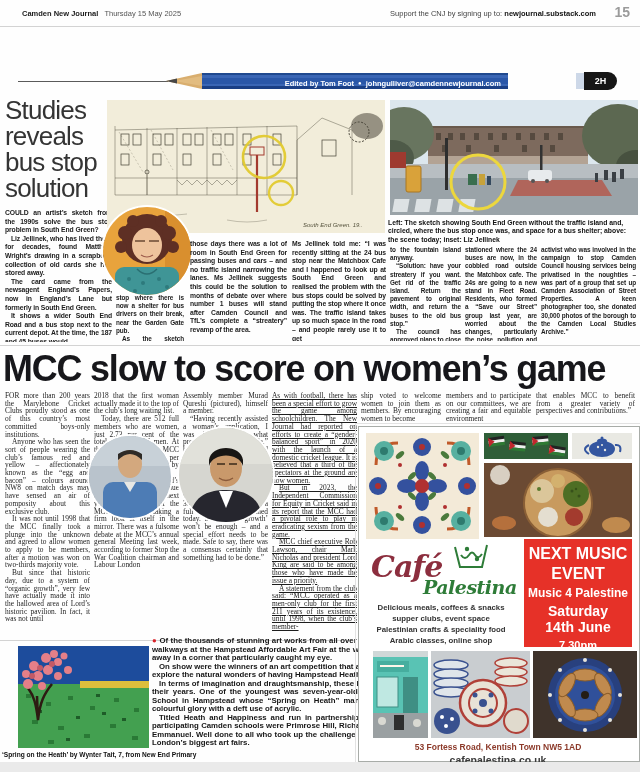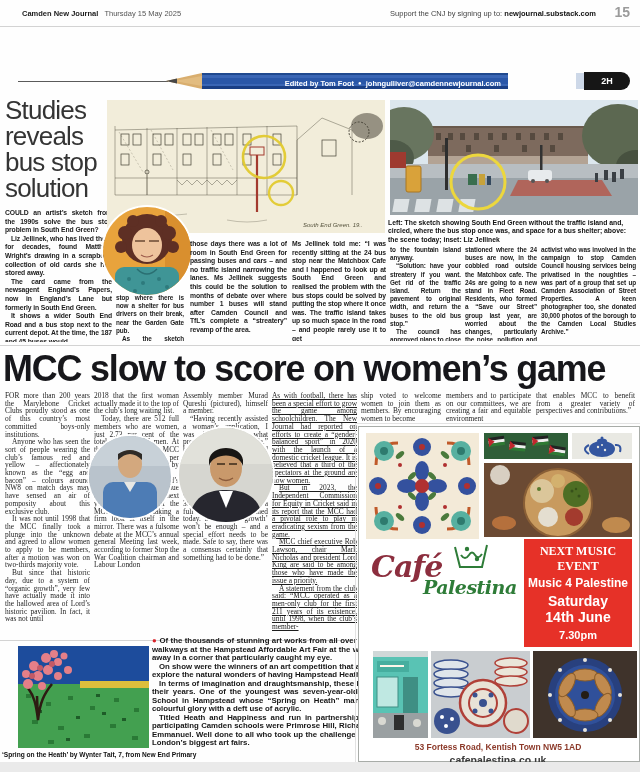--- a/index.html
+++ b/index.html
@@ -40,21 +40,21 @@
   .round{border-radius:50%;overflow:hidden;box-shadow:0 0 0 2px #fff;}
   
   .ad{border:1px solid #a8aca8;background:#fff;outline:1px solid #e2e2e2;outline-offset:2px;}
   .cafe-name{font:italic 700 30px/30px "DejaVu Serif",serif;color:#8c2e3e;letter-spacing:-1px;}
   .cafe-sub{font:italic 700 19px/19px "DejaVu Serif",serif;color:#2e7c38;letter-spacing:-0.5px;}
   .tagline p{margin:0 0 2px 0;font:700 7.8px/9px "Liberation Sans",sans-serif;color:#333;text-align:center;}
   .addr{font:700 8.5px/10px "Liberation Sans",sans-serif;color:#8c3a2a;text-align:center;}
   .site{font:700 10.5px/12px "Liberation Sans",sans-serif;color:#3a3a3a;text-align:center;}
   
   .event{background:#e63128;color:#fff;text-align:center;box-sizing:border-box;padding-top:5px;}
-  .ev-t{font-weight:700;font-size:12px;line-height:15px;font-family:Liberation Serif, serif;}
+  .ev-t{font-weight:700;font-size:16px;line-height:20px;}
   .ev-s{font-weight:700;font-size:12px;line-height:12px;margin-top:3px;}
   .ev-d{font-weight:700;font-size:14px;line-height:15px;margin-top:5px;}
   .ev-tm{font-weight:700;font-size:11px;line-height:12px;margin-top:4px;}
   .ev-b{font-weight:700;font-size:7px;line-height:8px;margin-top:8px;}
 </style>
 </head>
 <body>
 
 <div id="page">
 
@@ -73,21 +73,21 @@
   <div class="abs" style="left:18px;top:81px;width:150px;height:1px;background:#5a5a5a;"></div>
   <svg class="abs" style="left:166px;top:73px;" width="36" height="16" viewBox="0 0 36 16">
     <polygon points="36,0 36,16 0,8" fill="#d9ae6e"></polygon>
     <polygon points="36,3 36,13 8,8" fill="#e8c48c" opacity="0.6"></polygon>
     <polygon points="11,5.6 11,10.4 0,8" fill="#474747"></polygon>
   </svg>
   <div class="abs pencil-body" style="left:202px;top:73px;width:306px;">
     <span>Edited by Tom Foot</span><span class="pencil-sep"></span><span>johngulliver@camdennewjournal.com</span>
   </div>
   <div class="abs" style="left:576px;top:73px;width:8px;height:16px;background:#cdd8e8;"></div>
-  <div class="abs pencil-cap" style="left:584px;top:72px;width:46px;height:18px;">2H</div>
+  <div class="abs pencil-cap" style="left:584px;top:72px;width:33px;height:18px;">2H</div>
 
   <div class="abs h-sketch" style="left:5px;top:97px;width:112px;">Studies reveals bus stop solution</div>
   <div class="abs sans-col" style="left:5px;top:209px;width:107px;height:133px;">
       <p>COULD an artist’s sketch from the 1990s solve the bus stop problem in South End Green?</p>
       <p>Liz Jellinek, who has lived there for decades, found Matthew Wright’s drawing in a scrapbook collection of old cards she had stored away.</p>
       <p>The card came from the newsagent England’s Papers, now in England’s Lane but formerly in South End Green.</p>
       <p>It shows a wider South End Road and a bus stop next to the current depot. At the time, the 187 and 45 buses would</p>
     </div>
 
   <svg class="abs" style="left:107px;top:100px;" width="278" height="133" viewBox="0 0 278 133">
@@ -468,20 +468,26 @@
         <g stroke="#2e7c38" stroke-width="2" fill="none">
           <path d="M4,4 L9,24 L31,24 L36,2"></path>
           <path d="M10,12 q4,6 8,0 q3,-5 6,0 q3,5 7,-1"></path>
           <circle cx="16" cy="6" r="1.2" fill="#2e7c38"></circle>
           <circle cx="26" cy="16" r="1.2" fill="#2e7c38"></circle>
         </g>
       </svg>
       <div class="cafe-sub" style="margin:-4px 0 0 52px;">Palestina</div>
     </div>
 
+    <div class="abs tagline" style="left:2px;top:176px;width:160px;">
+        <p>Delicious meals, coffees &amp; snacks</p>
+        <p>supper clubs, event space</p>
+        <p>Palestinian crafts &amp; speciality food</p>
+        <p>Arabic classes, online shop</p>
+      </div>
 
     <div class="abs event" style="left:165px;top:112px;width:108px;height:108px;">
       <div class="ev-t">NEXT MUSIC EVENT</div>
       <div class="ev-s">Music 4 Palestine</div>
       <div class="ev-d">Saturday</div>
       <div class="ev-d" style="margin-top:1px;">14th June</div>
       <div class="ev-tm">7.30pm</div>
       <div class="ev-b">Book via Eventbrite</div>
     </div>
 

